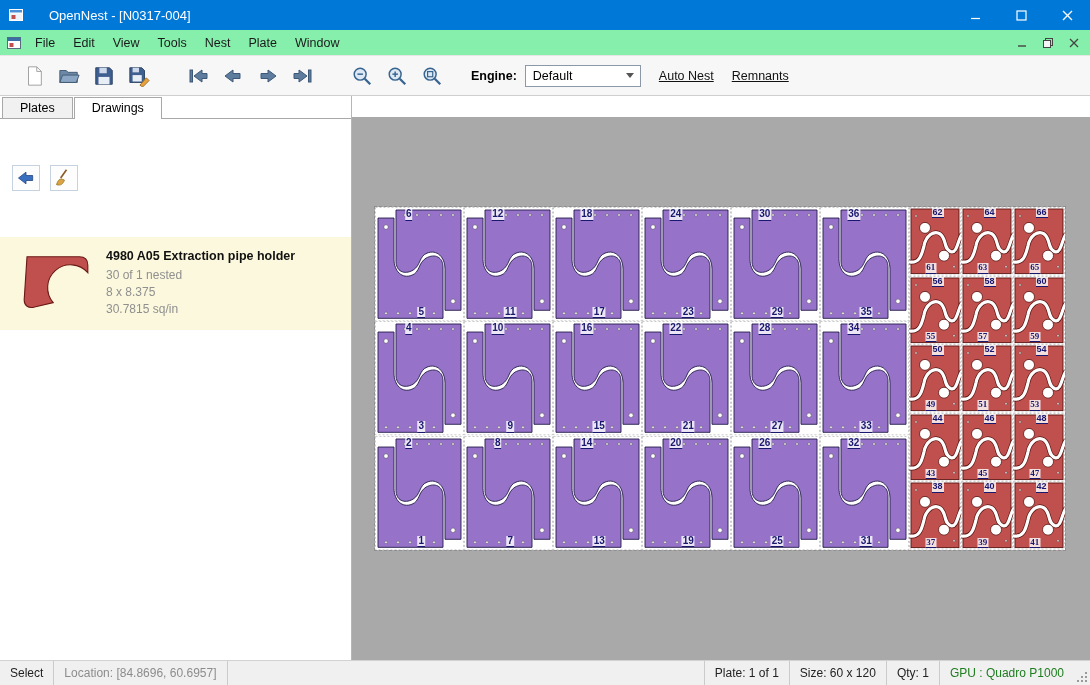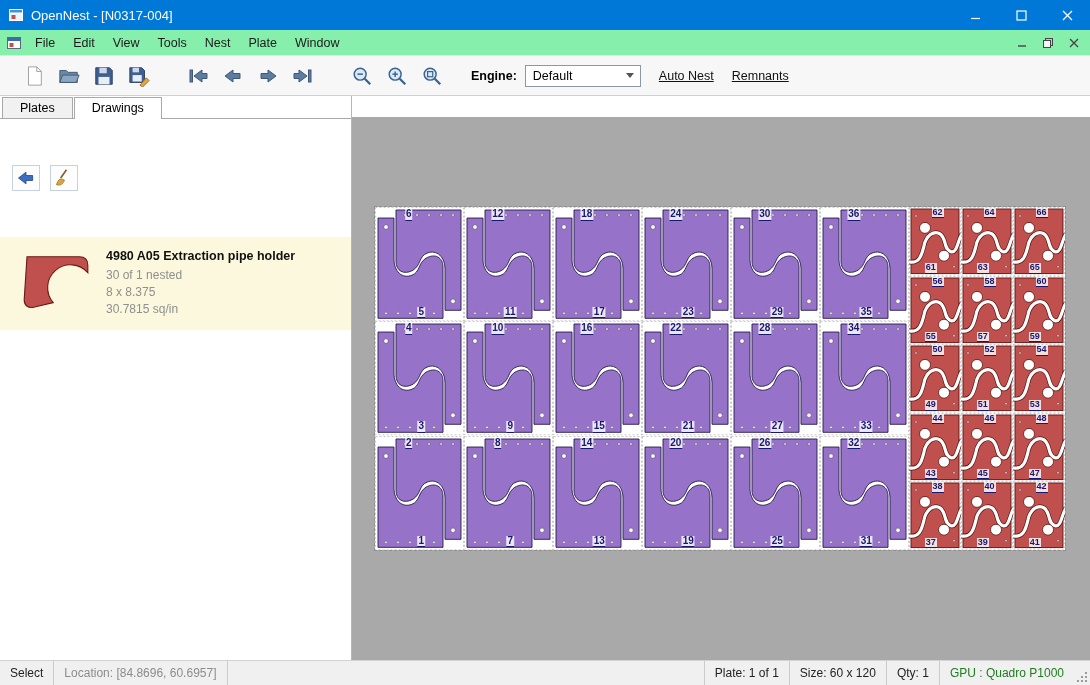--- a/index.html
+++ b/index.html
@@ -2,21 +2,21 @@
 <html><head>
 <meta charset="utf-8">
 <style>
   * { margin:0; padding:0; box-sizing:border-box; }
   html,body { width:1090px; height:685px; overflow:hidden; background:#fff; }
   .window { width:1090px; height:685px; display:flex; flex-direction:column; position:relative;
             font-family:"Liberation Sans", sans-serif; background:#fff; }
 
   
   .titlebar { flex:0 0 30px; background:#0078d7; color:#fff; display:flex; align-items:center;
-              padding-left:8px; gap:7px; font-size:13px; }
+              padding-left:8px; gap:25px; font-size:13px; }
   .win-controls { margin-left:auto; display:flex; height:100%; }
   .win-btn { width:46px; height:100%; display:flex; align-items:center; justify-content:center; cursor:default; }
 
   
   .menubar { flex:0 0 26px; background:#86efac; display:flex; align-items:center; font-size:12.5px;
              color:#1a1a1a; padding-left:6px; border-bottom:1px solid #e6e6e6; }
   .menu-item { padding:4px 9px; }
   .mdi-controls { margin-left:auto; display:flex; align-items:center; gap:3px; padding-right:5px; }
   .mdi-btn { width:23px; height:19px; display:flex; align-items:center; justify-content:center; }
 
@@ -60,21 +60,21 @@
               grid-template-columns:repeat(3,1fr); grid-template-rows:repeat(5,1fr); }
   .cell { position:relative; }
   .cell svg { position:absolute; inset:0; width:100%; height:100%; display:block; }
   .plabel { position:absolute; font-weight:bold; color:#18186e; background:rgba(255,255,255,0.82);
             border-bottom:1px solid #18186e; line-height:1.05; padding:0 1px; transform:translateX(-50%); }
   .pcell .plabel { font-size:10px; }
   .pcell .lt { left:38%; top:2px; }
   .pcell .lb { left:52%; bottom:3px; }
   .rcell .plabel { font-size:9px; }
   .rcell .lt { left:55%; top:1px; }
-  .rcell .lb { left:42%; bottom:2px; }
+  .rcell .lb { left:42%; bottom:2px;font-family:Liberation Serif, serif; }
 
   
   .statusbar { flex:0 0 25px; background:#f0f0f0; border-top:1px solid #d2d2d2; display:flex;
                align-items:center; font-size:12px; color:#222; }
   .sb-sec { padding:0 10px; height:100%; display:flex; align-items:center; white-space:nowrap; }
   .sb-sep { border-left:1px solid #cbcbcb; height:100%; }
   .sb-loc { color:#8c8c8c; }
   .sb-spacer { flex:1; height:100%; }
   .sb-grip { width:16px; height:100%; display:flex; align-items:flex-end; justify-content:flex-end; padding:0 2px 2px 0; }
 </style>

